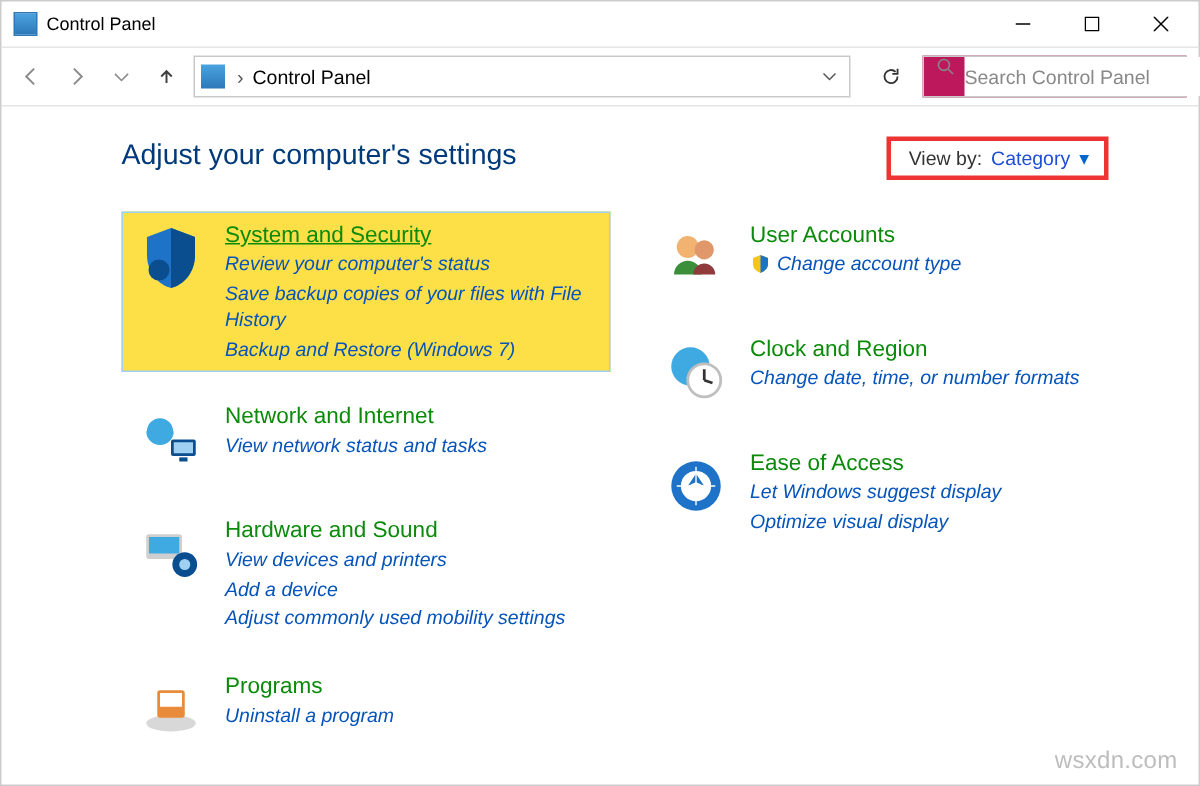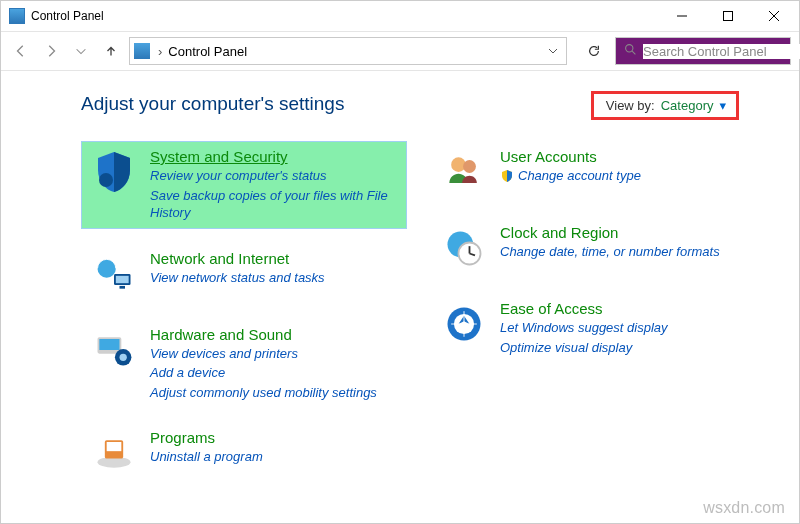--- a/index.html
+++ b/index.html
@@ -14,33 +14,33 @@
   .toolbar { height: 40px; border-top: 1px solid #e5e5e5; border-bottom: 1px solid #e5e5e5; display: flex; align-items: center; padding: 0 8px; gap: 6px; }
   .navarrow { width: 24px; height: 24px; color: #8a8a8a; display:flex; align-items:center; justify-content:center; }
   .navarrow.enabled { color: #404040; }
   .navarrow svg { width:14px; height:14px; }
   .addrbar { flex: 1; height: 28px; border: 1px solid #c9c9c9; display: flex; align-items: center; padding: 0 4px; gap:6px; background:#fff; }
   .addr-icon { width:16px; height:16px; background: linear-gradient(#4aa3df,#2d78b8); display:inline-block; }
   .addrbar .chev { color:#555; margin-left:2px; }
   .addrbar .spacer { flex:1; }
   .addrdrop { width:18px; display:flex; justify-content:center; color:#555; }
   .refreshbtn { width:30px; height:28px; display:flex; align-items:center; justify-content:center; margin-left:6px; }
-  .searchbox { width: 176px; height: 28px; border: 1px solid #c9c9c9; background:#701a75; display:flex; align-items:center; padding:0 8px; color:#777; gap:6px; }
+  .searchbox { width: 176px; height: 28px; border: 1px solid #c9c9c9; background:#be185d; display:flex; padding:0 8px; color:#777; gap:6px; }
   .searchinput { border:none; outline:none; flex:1; font: inherit; color:#333; }
   .searchinput::placeholder { color:#888; }
   .content { flex:1; overflow:auto; padding: 22px 42px 10px 80px; position:relative; }
   .heading { color:#003a7a; font-size: 19px; }
   .viewby-wrap { position:absolute; right:60px; top:20px; border:3px solid #e33; padding:4px 10px 4px 12px; display:flex; align-items:center; gap:6px;margin-left:21px; }
   .viewby-label { color:#333; }
-  .viewby-link { color:#15803d; }
+  .viewby-link { color:#1d4ed8; }
   .viewby-caret { color:#0066cc; }
   .grid { display:flex; margin-top:26px; gap:24px; }
   .col { flex:1; display:flex; flex-direction:column; gap:14px; }
   .item { display:flex; gap:12px; padding:6px 8px; border:1px solid transparent; }
-  .item.sel { background:#86efac; border-color:#9fd0f2; }
+  .item.sel { background:#fde047; border-color:#9fd0f2; }
   .item-icon { width:48px; height:48px; flex-shrink:0; display:flex; align-items:center; justify-content:center; }
   .item-body { display:flex; flex-direction:column; gap:2px; }
   .item-title { color:#0b8a0b; font-size:15px; }
   .item.sel .item-title { text-decoration: underline; }
   .item-link { color:#0654ba; font-size:13px; line-height:1.35;font-style:italic; }
   .item-link.shield { display:flex; align-items:center; gap:4px; }
   .shield-icon-sm { width:14px; height:14px; display:inline-block; }
   .watermark { position:absolute; right:14px; bottom:6px; font-size:16px; color:#bdbdbd; letter-spacing:0.2px; }
 </style>
 </head>
@@ -136,20 +136,21 @@
             <svg viewBox="0 0 48 48" width="48" height="48">
                 <path d="M24 4 L40 10 V22 C40 34 32 42 24 44 C16 42 8 34 8 22 V10 Z" fill="#1e73c9"></path>
                 <path d="M24 4 L40 10 V22 C40 34 32 42 24 44 Z" fill="#0b4e8f"></path>
                 <circle cx="16" cy="32" r="7" fill="#0b4e8f"></circle>
               </svg>
           </div>
           <div class="item-body">
             <a class="item-title">System and Security</a>
             <a class="item-link">Review your computer's status</a>
             <a class="item-link">Save backup copies of your files with File History</a>
+            <a class="item-link">Backup and Restore (Windows 7)</a>
           </div>
         </div>
 
         <div class="item">
           <div class="item-icon">
             <svg viewBox="0 0 48 48" width="44" height="44">
                 <circle cx="16" cy="18" r="10" fill="#3fa9e2"></circle>
                 <path d="M6 18a10 10 0 0 1 20 0" fill="none" stroke="#fff" stroke-width="1"></path>
                 <rect x="24" y="24" width="18" height="12" rx="1.5" fill="#0b4e8f"></rect>
                 <rect x="26" y="26" width="14" height="8" fill="#9fd0f2"></rect>

